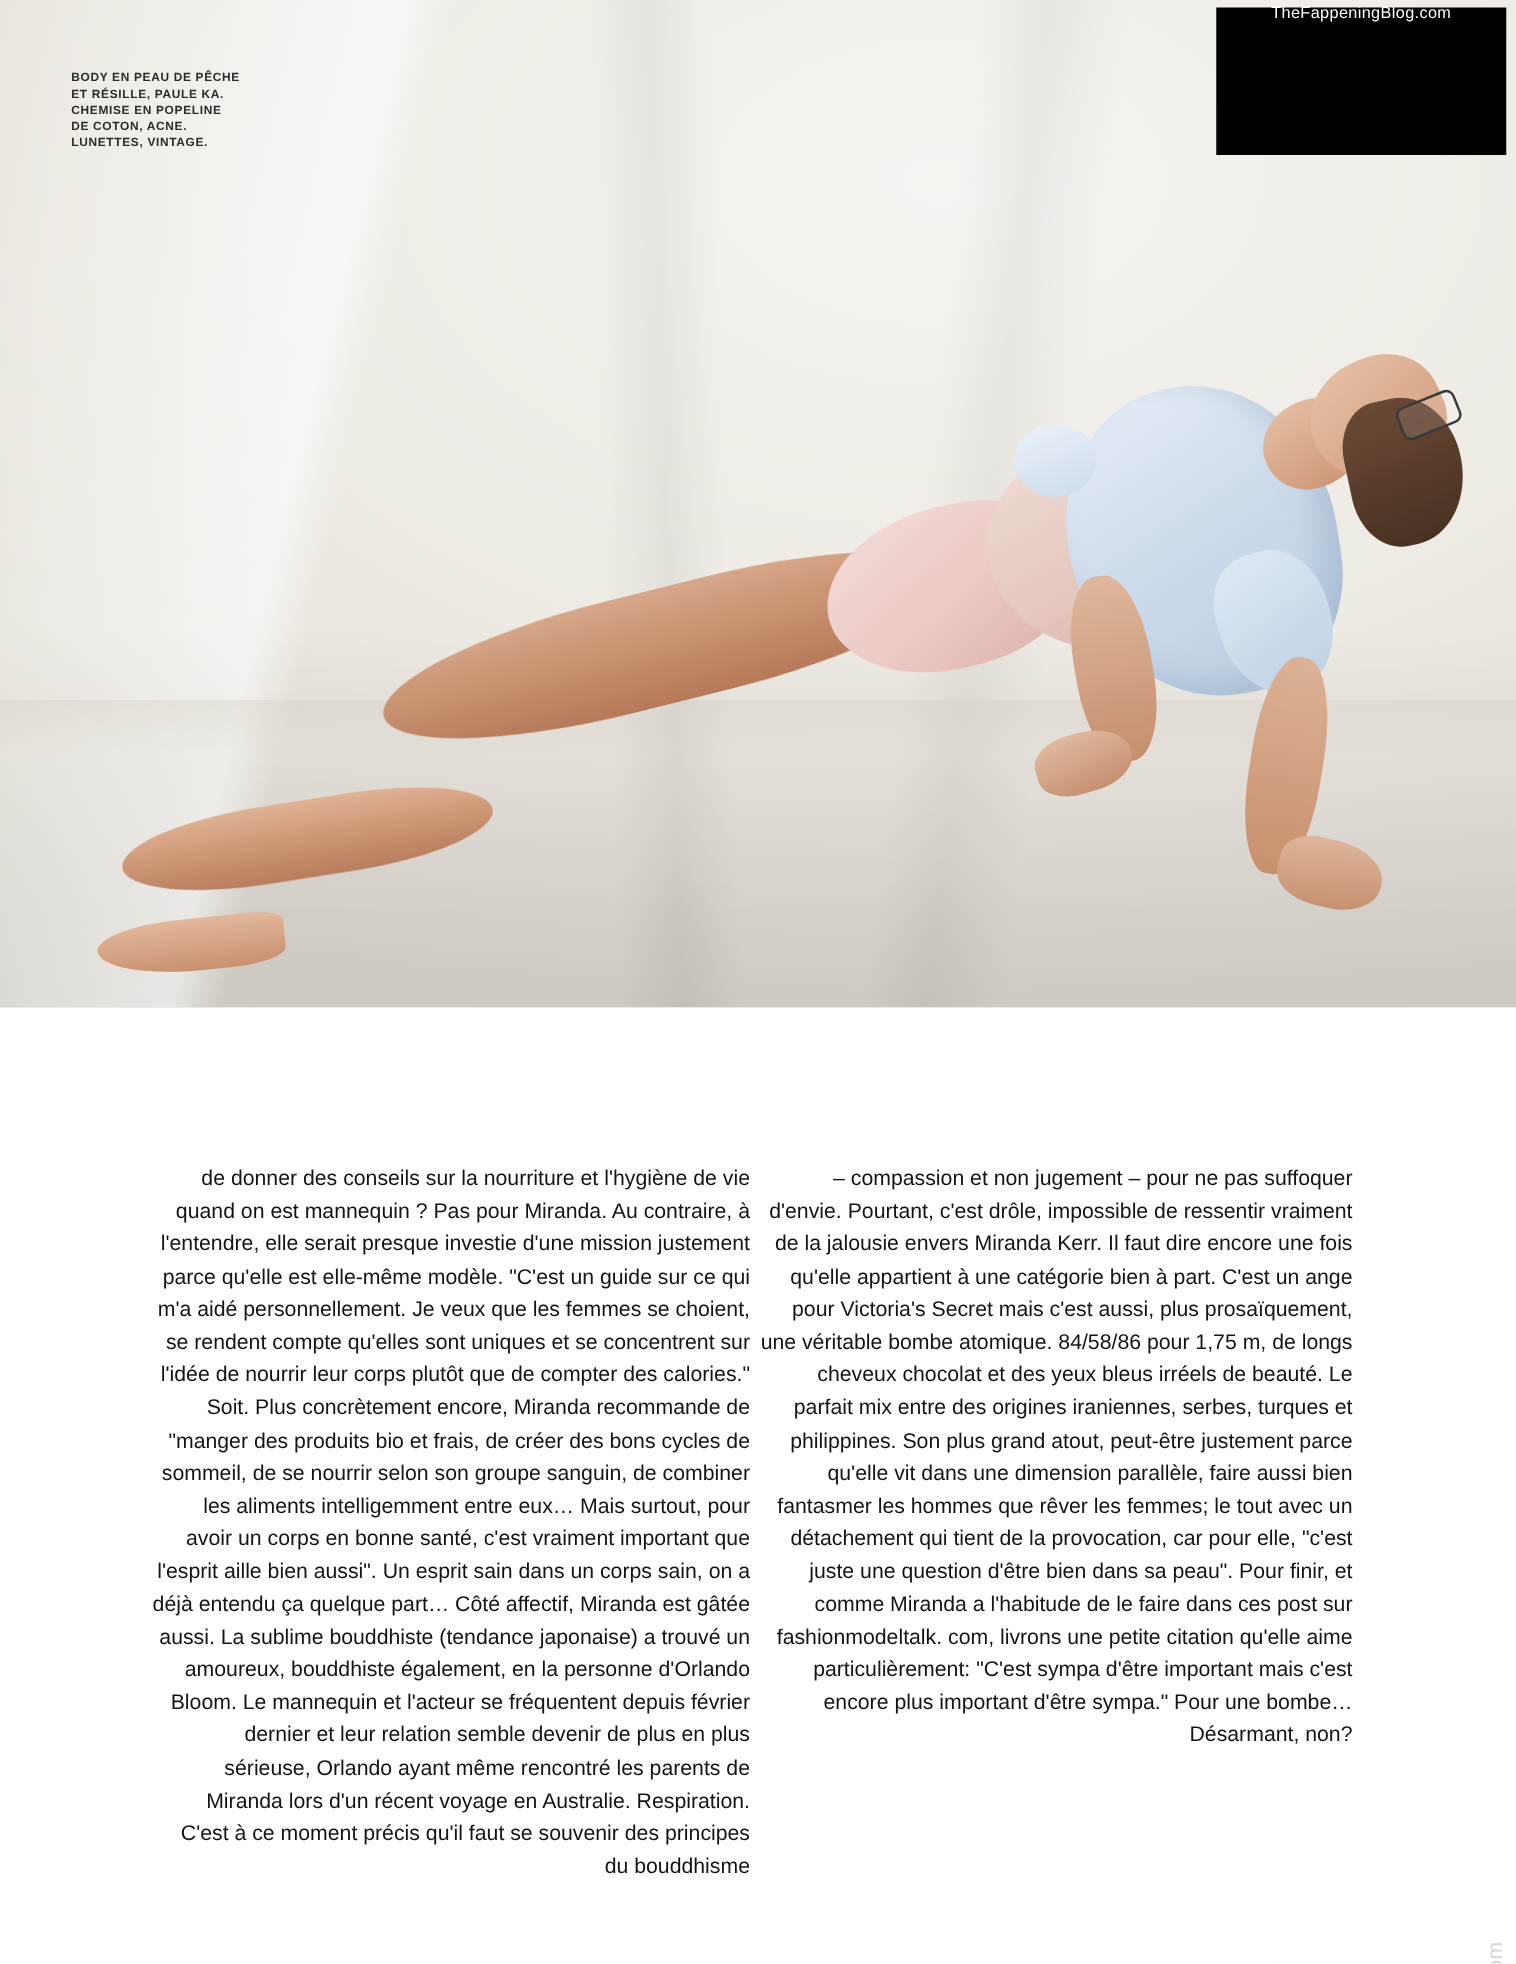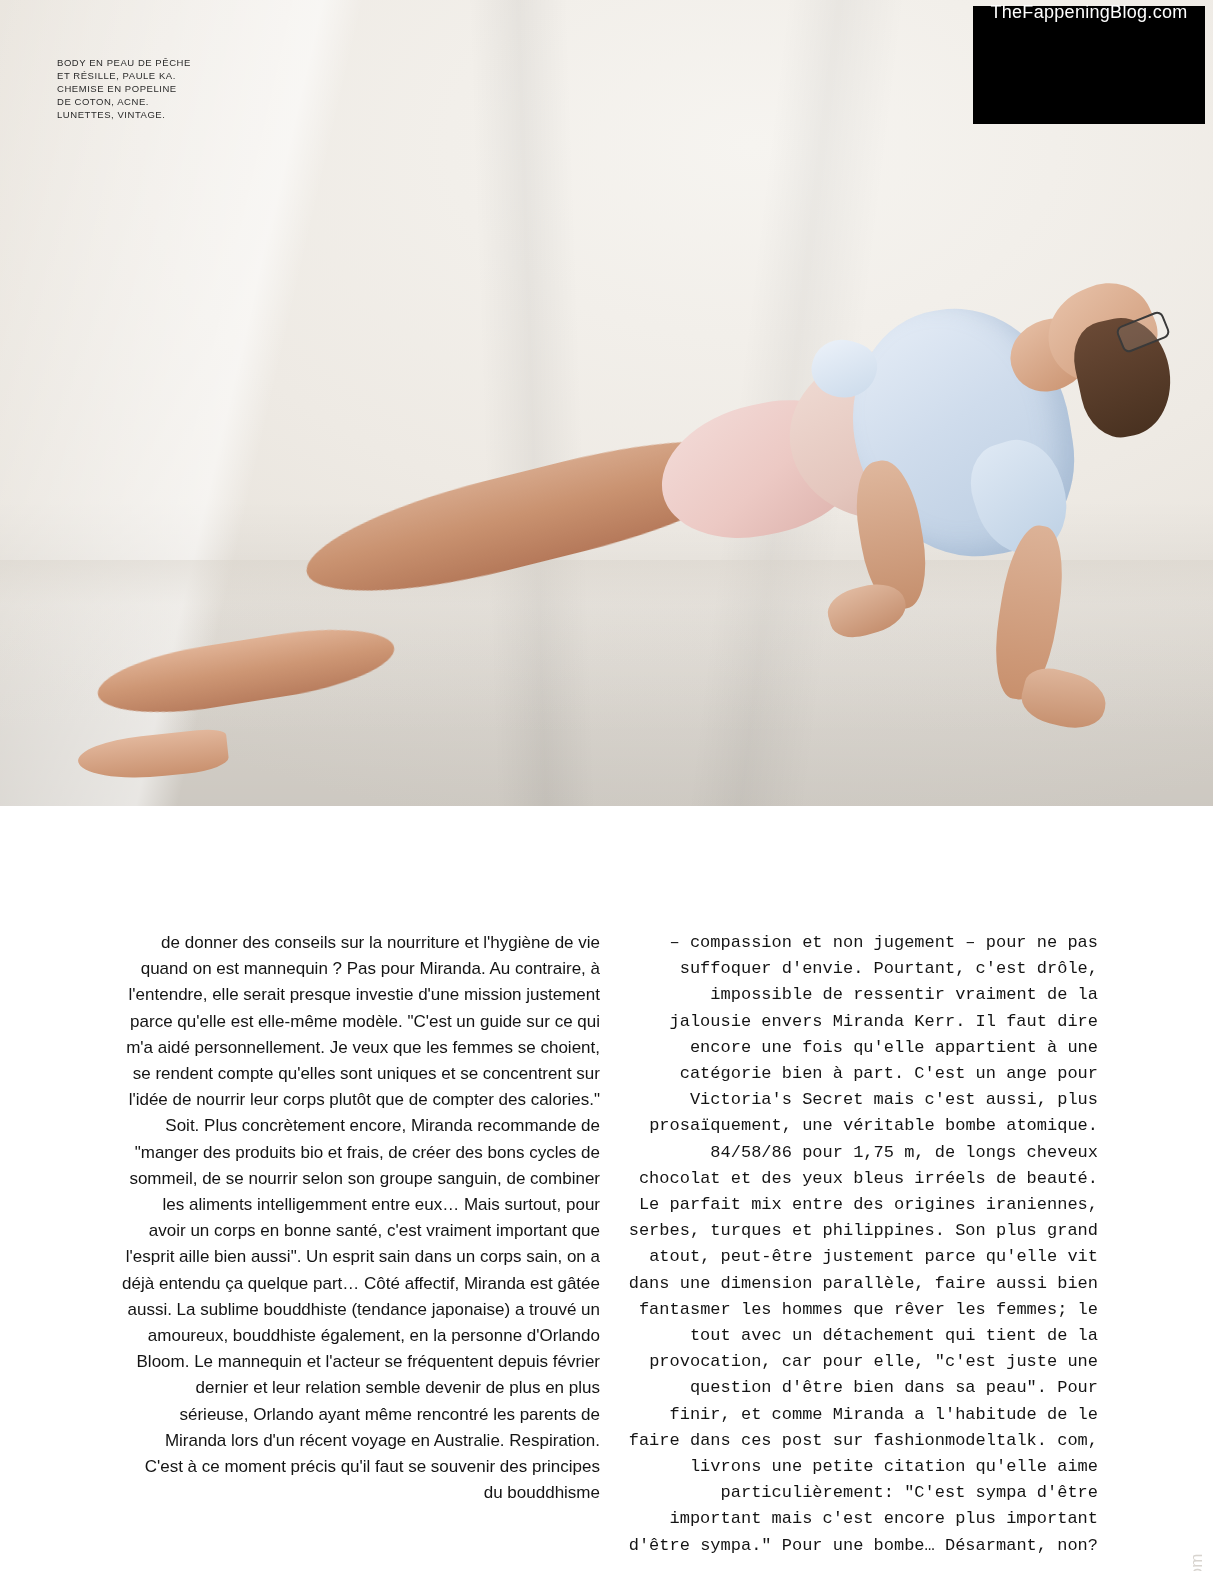--- a/index.html
+++ b/index.html
@@ -191,37 +191,38 @@
     color: #ffffff;
     font-family: "Liberation Sans", sans-serif;
     font-weight: bold;
     font-size: 72px;
     line-height: 88px;
     letter-spacing: 2px;
   }
   .tfb-sub {
     color: #ffffff;
     font-family: "Liberation Sans", sans-serif;
-    font-size: 18px;
+    font-size: 13px;
     letter-spacing: 0.3px;
     margin-top: -4px;
   }
 
   
   .credits {
     position: absolute;
     left: 57px;
     top: 56px;
     width: 230px;
     font-family: "Liberation Sans", sans-serif;
     font-size: 9.5px;
     line-height: 13px;
     letter-spacing: 0.55px;
     color: #2a2a2a;
     text-transform: uppercase;
+    font-weight: bold;
   }
 
   
   .text-area {
     position: absolute;
     left: 0;
     top: 930px;
     width: 1213px;
     height: 560px;
   }
@@ -229,21 +230,21 @@
     position: absolute;
     top: 0;
     width: 478px;
     font-family: "Liberation Sans", sans-serif;
     font-size: 17px;
     line-height: 26.2px;
     color: #141414;
     text-align: right;
   }
   .col-left { left: 122px; }
-  .col-right { left: 620px; font-family: Liberation Mono, monospace; }
+  .col-right { left: 604px; }
   .col p { margin: 0; }
 
   
   .side-watermark {
     position: absolute;
     right: 6px;
     bottom: 18px;
     font-family: "Liberation Sans", sans-serif;
     font-size: 17px;
     color: #d8d4cf;

